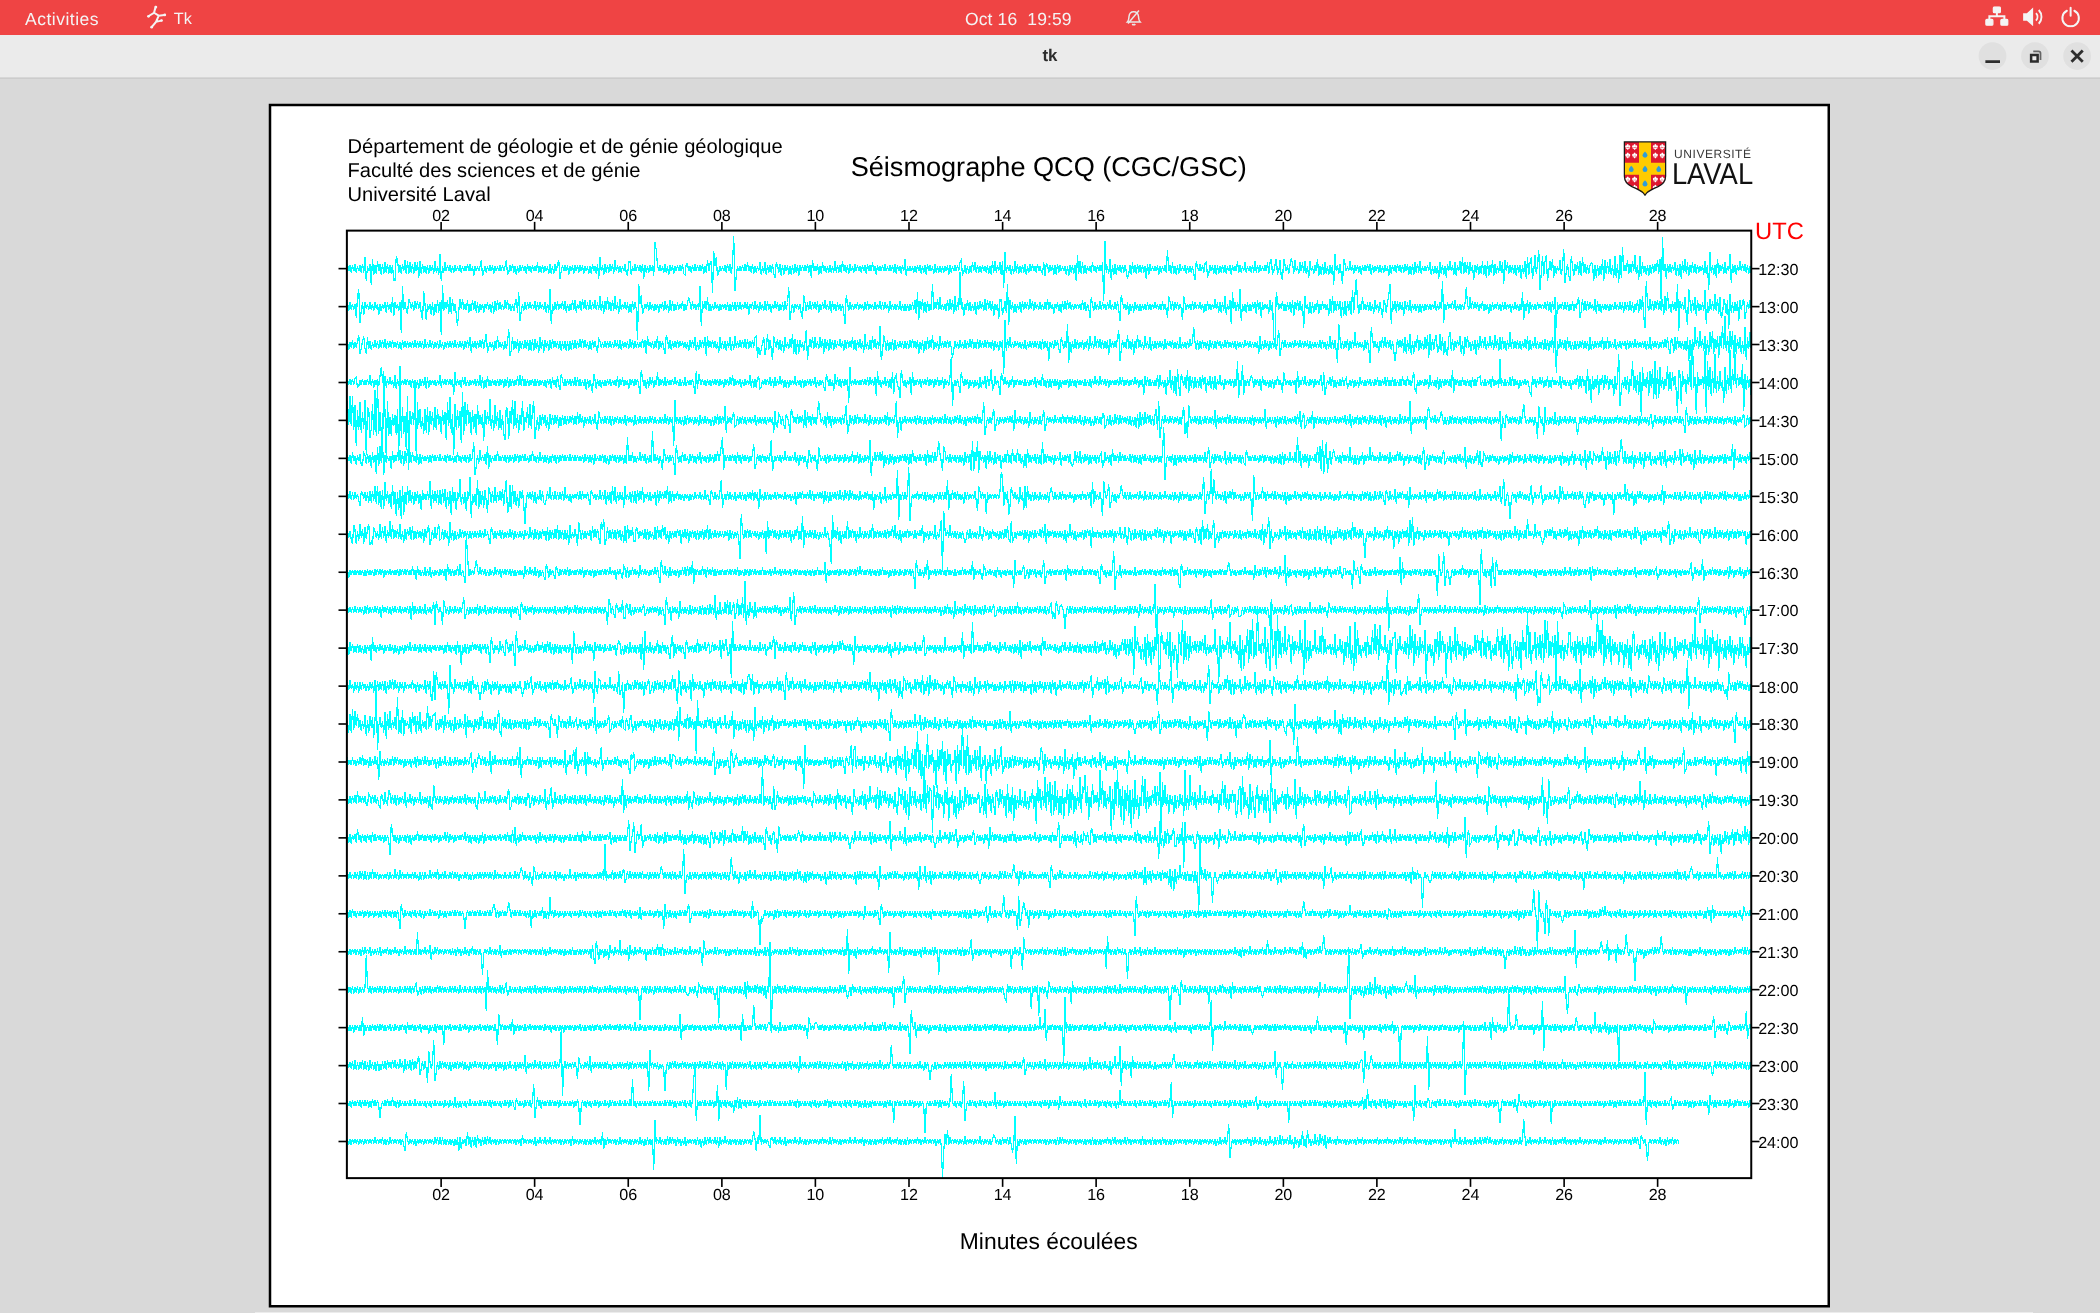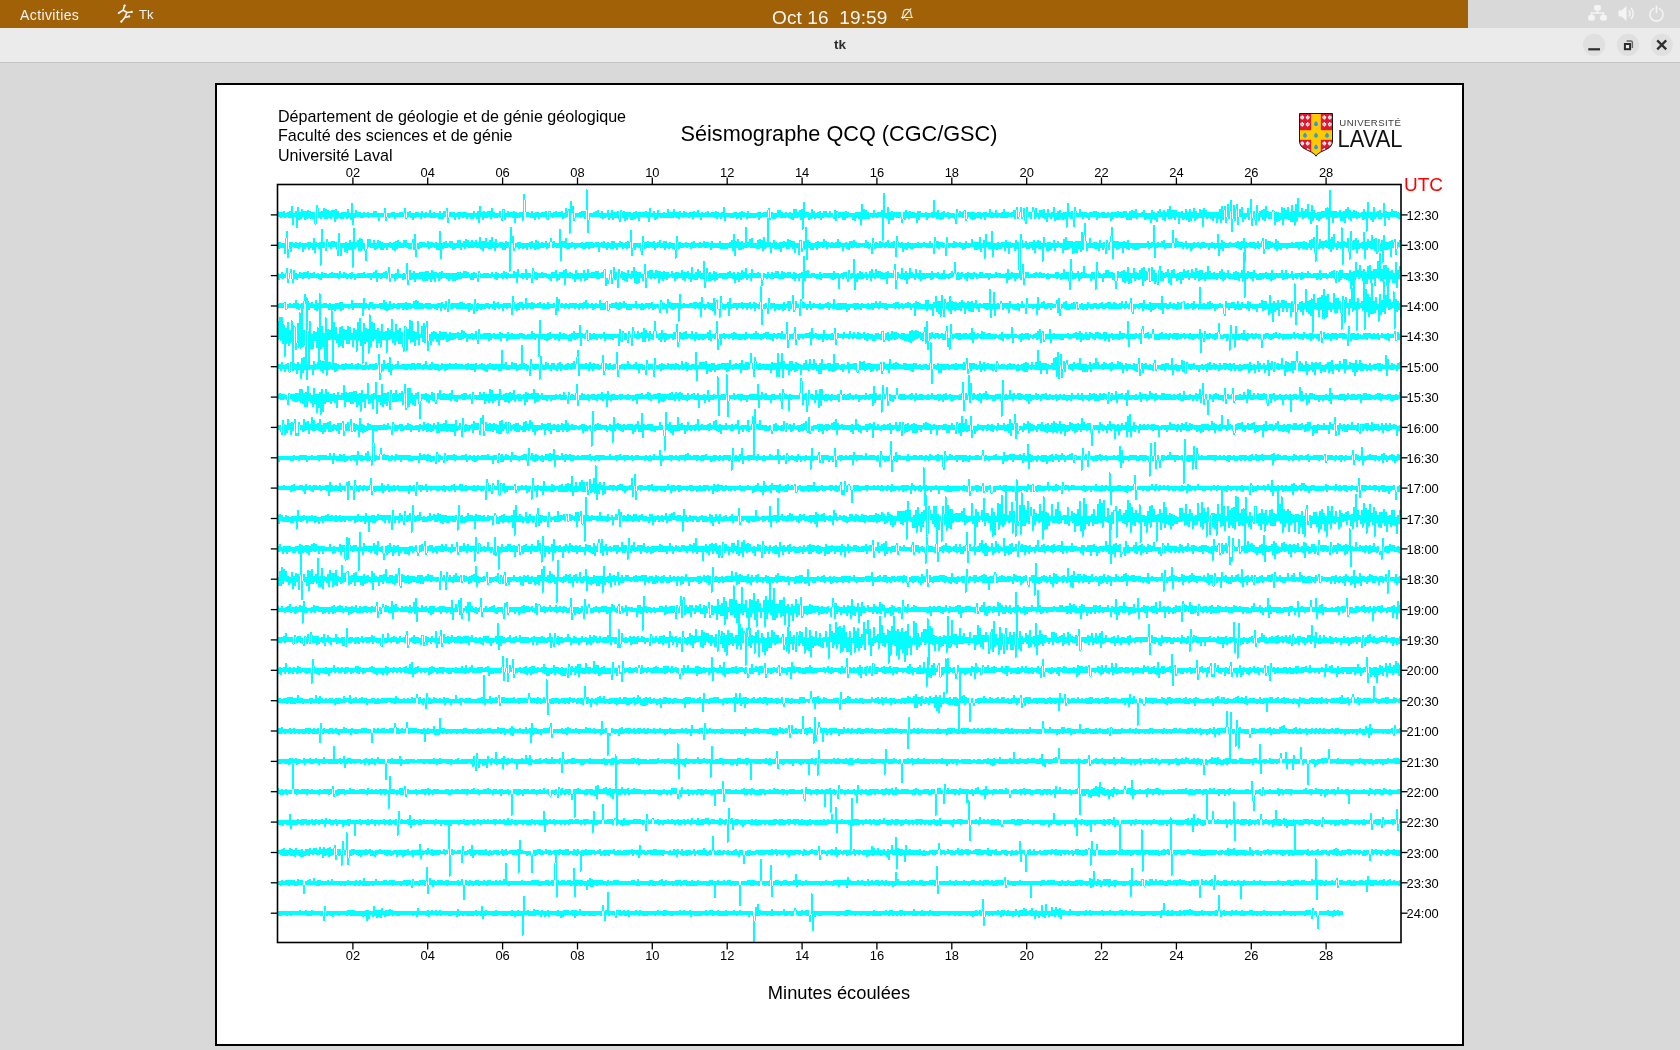--- a/index.html
+++ b/index.html
@@ -1,18 +1,18 @@
 <!DOCTYPE html>
 <html><head><meta charset="utf-8"><style>
 *{margin:0;padding:0;box-sizing:border-box}
 body{width:1680px;height:1050px;background:#d9d9d9;font-family:"Liberation Sans",sans-serif;overflow:hidden;position:relative}
-#topbar{position:absolute;left:0;top:0;width:1468px;height:28px;background:#a16207;color:#f4f4f4;font-size:13px}
+#topbar{position:absolute;left:0;top:0;width:1680px;height:28px;background:#ef4444;color:#f4f4f4;font-size:13px}
 #topbar .act{position:absolute;left:20px;top:6.5px;font-size:14px;letter-spacing:0.4px}
 #topbar .tk{position:absolute;left:139px;top:7px}
-#topbar .clock{position:absolute;left:772px;top:7px;font-size:19px;letter-spacing:0.1px}
+#topbar .clock{position:absolute;left:772px;top:7px;font-size:14px;letter-spacing:0.1px}
 #titlebar{position:absolute;left:0;top:28px;width:1680px;height:35px;background:#ebebeb;border-bottom:1px solid #c3c3c3}
 #titlebar .t{position:absolute;left:0;width:1680px;text-align:center;top:9px;font-size:13.5px;font-weight:bold;color:#2d2d2d}
 .tl{font-size:12.9px;fill:#000}
 svg text{font-family:"Liberation Sans",sans-serif}
 </style></head><body>
 <div id="topbar">
   <span class="act">Activities</span>
   <svg style="position:absolute;left:116px;top:3px" width="20" height="22" viewBox="0 0 20 22">
     <g stroke="#f4f4f4" stroke-width="1.6" fill="none" stroke-linecap="round">
       <path d="M8.5 2.5 L7.2 7.2 L3 9.8 M7.2 7.2 L11 9.5 L15.5 9 M11 9.5 L8.8 14.5 L5.5 18.5 M8.8 14.5 L13 13.5"></path>

